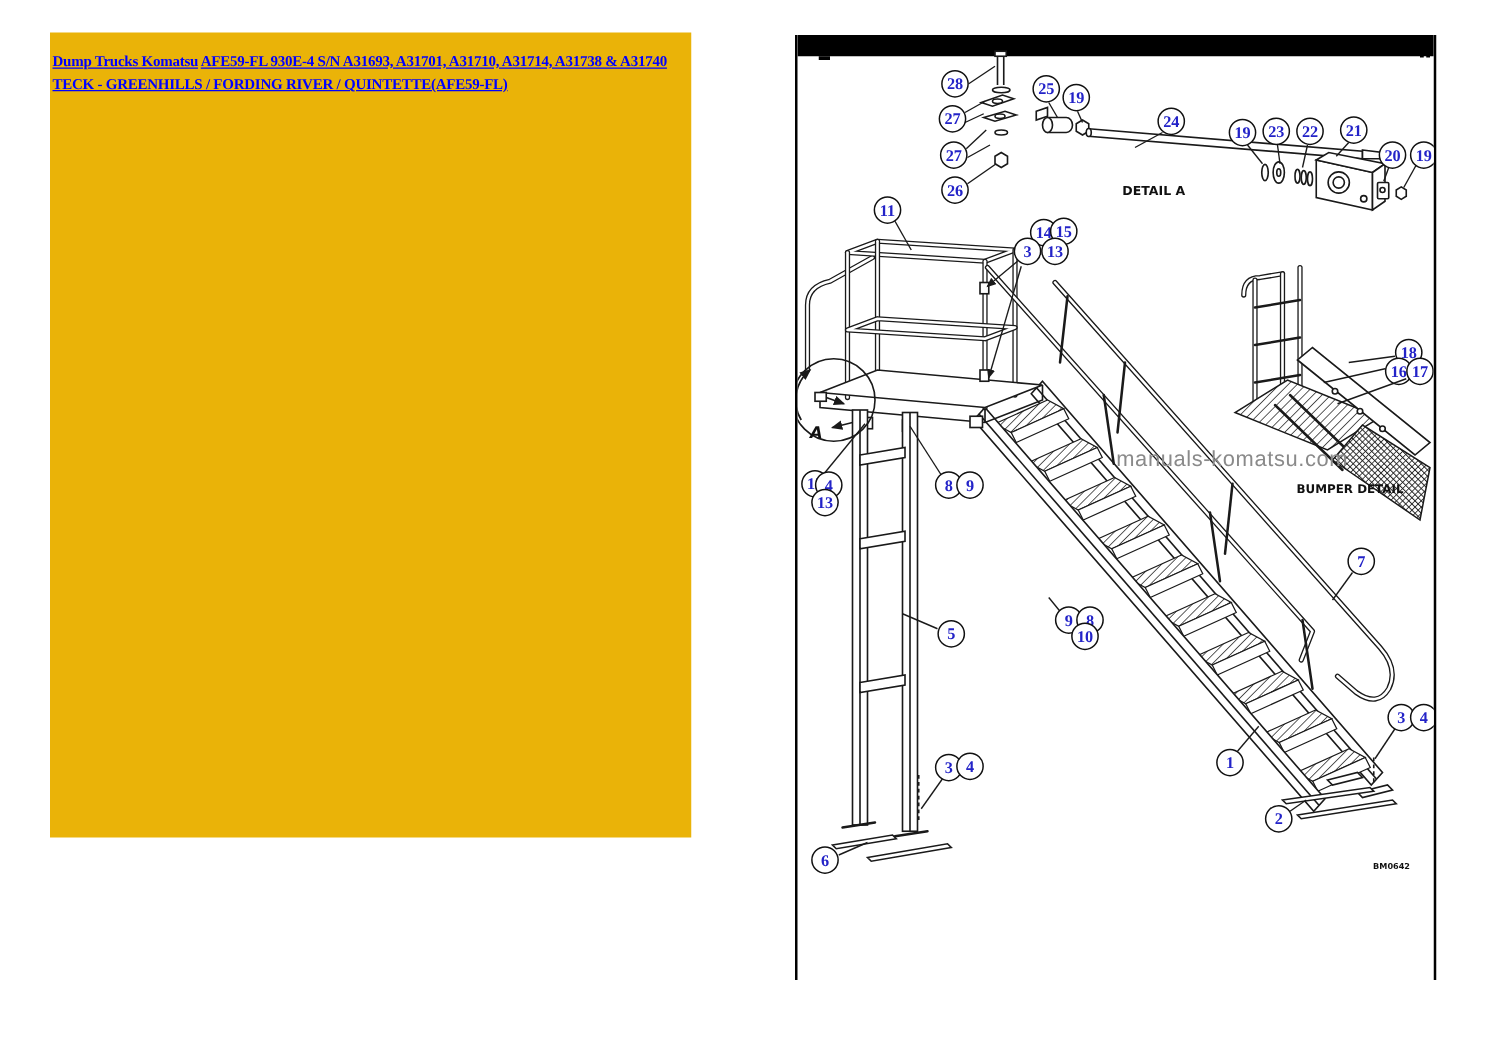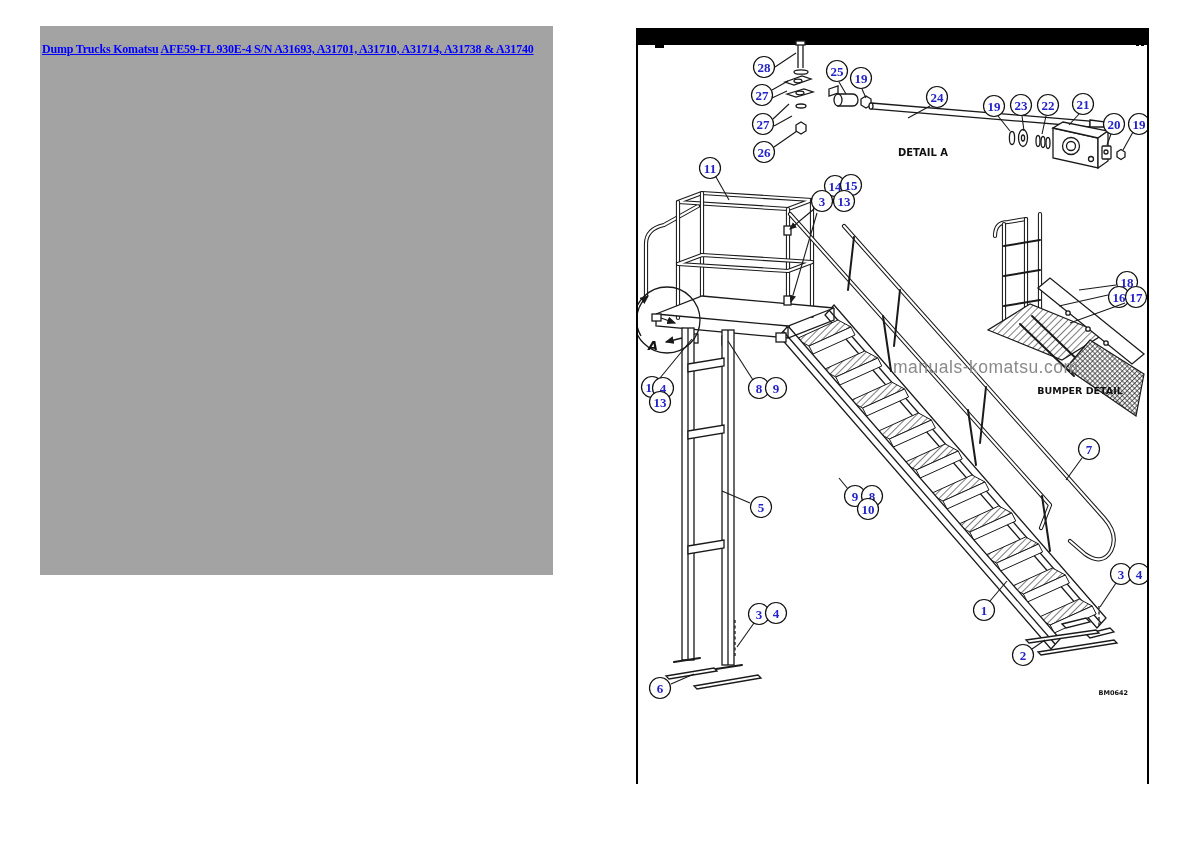--- a/index.html
+++ b/index.html
@@ -1,19 +1,19 @@
 <!DOCTYPE html>
 <html><head>
 <meta charset="utf-8">
 <style>
   html,body{margin:0;padding:0;background:#fff;}
   #page{position:relative;width:1190px;height:842px;background:#ffffff;overflow:hidden;
         font-family:"Liberation Sans",sans-serif;}
   
-  #parts-panel{position:absolute;left:40px;top:26px;width:513px;height:549px;background:#a3a3a3;
+  #parts-panel{position:absolute;left:40px;top:26px;width:513px;height:644px;background:#eab308;
                overflow:hidden;}
   #parts-panel .links{padding:14px 2px 0 2px;font-family:"Liberation Serif",serif;
         font-weight:bold;font-size:12px;line-height:18px;letter-spacing:-0.2px;}
   #parts-panel a{color:#0000ff;text-decoration:underline;cursor:pointer;}
   .nowrap{white-space:nowrap;display:block;}
   
   #diagram-frame{position:absolute;left:636px;top:28px;width:513px;height:756px;
       border-left:2px solid #000;border-right:2px solid #000;box-sizing:border-box;background:#fff;}
   #diagram-frame svg{position:absolute;left:0;top:0;}
   .ln{stroke:#1a1a1a;stroke-width:1.3;fill:none;}
@@ -28,20 +28,23 @@
 </head>
 <body>
 
 <div id="page">
 
   <div id="parts-panel">
     <div class="links">
       <span class="nowrap">
         <a>Dump Trucks Komatsu</a>
         <a>AFE59-FL 930E-4 S/N A31693, A31701, A31710, A31714, A31738 &amp; A31740</a>
+      </span>
+      <span class="nowrap">
+        <a>TECK - GREENHILLS / FORDING RIVER / QUINTETTE(AFE59-FL)</a>
       </span>
     </div>
   </div>
 
   <div id="diagram-frame">
     <svg width="509" height="756" viewBox="0 0 509 756">
       <defs>
         <marker id="arr" markerWidth="8" markerHeight="8" refX="6" refY="3" orient="auto">
           <path d="M0,0 L7,3 L0,6 Z" fill="#1a1a1a"></path>
         </marker>

